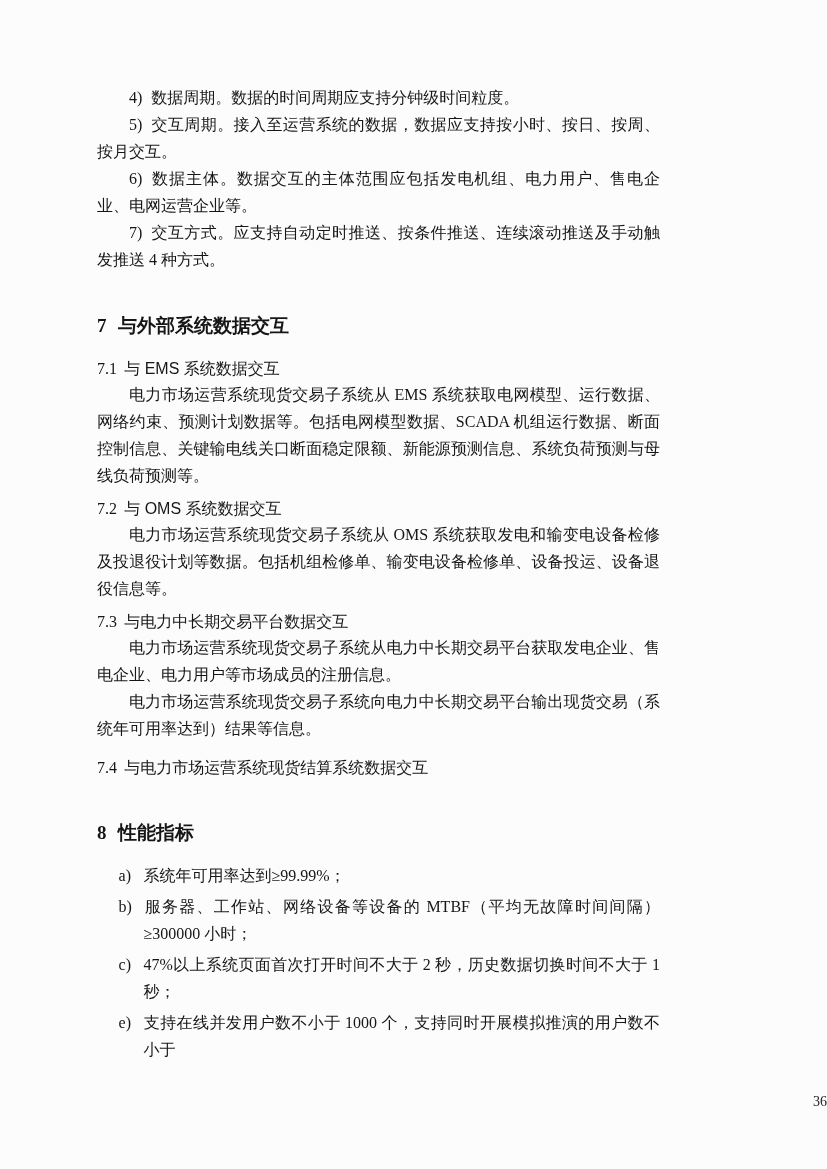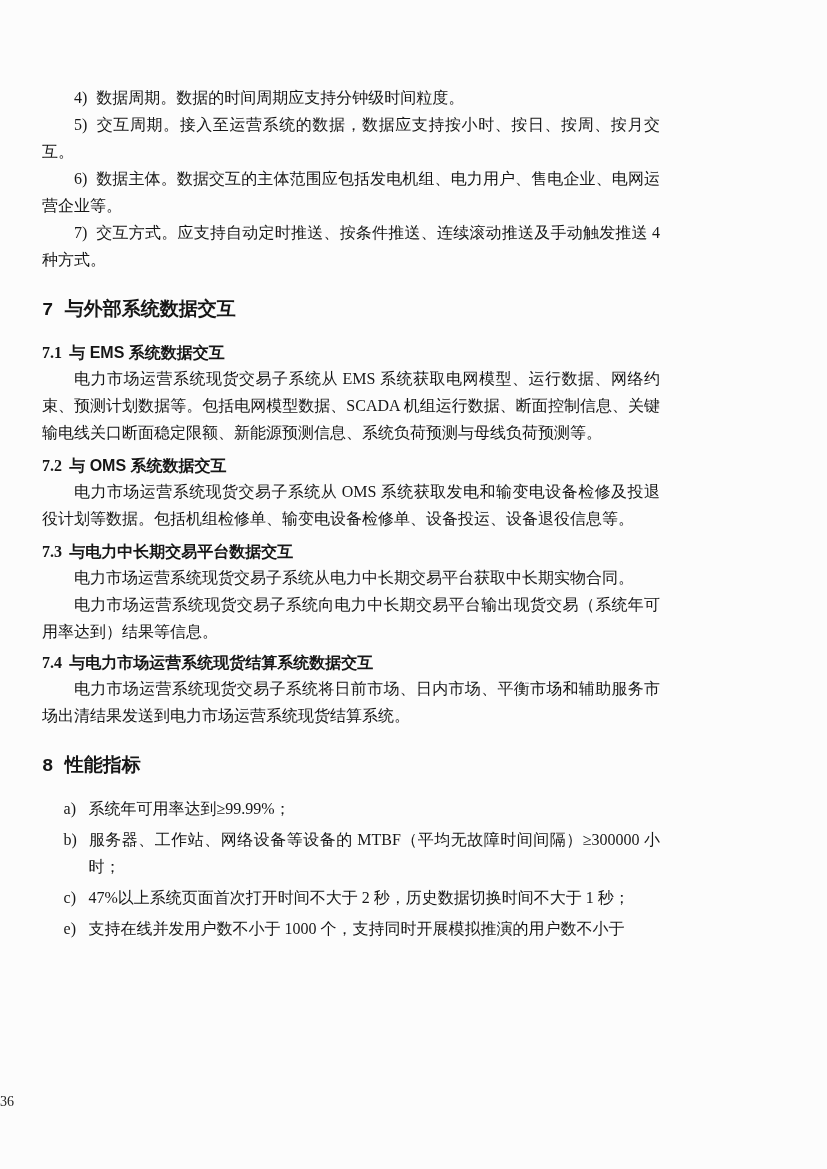--- a/index.html
+++ b/index.html
@@ -13,66 +13,66 @@
     color: #161616;
     font-family: "Liberation Serif", "DejaVu Serif", serif;
     font-size: 16px;
     line-height: 27px;
     overflow: hidden;
     position: relative;
   }
   .page-content {
     position: relative;
     box-sizing: border-box;
-    padding: 84px 97px 0 42px;
+    padding: 84px 97px 0 97px;
     width: 757px;
   }
   
   .num-item {
     text-indent: 2em;
     text-align: justify;
     margin: 0;
   }
   .num-item .num-label {
     margin-right: 0.55em;
   }
   
   .para {
     text-indent: 2em;
     text-align: justify;
     margin: 0;
   }
   
   .sec-heading {
-    font-family: Liberation Mono, monospace;
+    font-family: Liberation Serif, serif;
     font-weight: bold;
     font-size: 19px;
     line-height: 26px;
-    margin: 24px 0 0 0;
+    margin: 40px 0 0 0;
   }
   .sec-heading .sec-num {
     margin-right: 0.6em;
   }
   
   .sub-heading {
     font-family: "Liberation Sans", "DejaVu Sans", sans-serif;
-    font-weight: bold;
+    font-weight: normal;
     font-size: 16px;
     line-height: 24px;
     margin: 8px 0 0 0;
   }
   .sub-heading.first-sub {
     margin-top: 18px;
   }
   .sub-heading .sub-num {
     font-family: "Liberation Serif", "DejaVu Serif", serif;
     margin-right: 0.45em;
   }
   .sub-heading.h74 {
-    margin-top: 6px;
+    margin-top: 14px;
   }
   
   .perf-list {
     margin-top: 16px;
   }
   .perf-item {
     padding-left: 2.9em;
     text-indent: -1.55em;
     text-align: justify;
     margin: 0 0 4px 0;
@@ -80,21 +80,21 @@
   .perf-item .perf-label {
     display: inline-block;
     width: 1.55em;
     text-indent: 0;
   }
   .page-footer {
     position: absolute;
     left: 0;
     bottom: 58px;
     width: 100%;
-    text-align: left;
+    text-align: right;
     font-size: 14px;
     line-height: 18px;
     color: #222;
   }
 </style>
 </head>
 <body>
 
 <div class="page-content">
 
@@ -121,27 +121,26 @@
   <p class="para">电力市场运营系统现货交易子系统从 EMS 系统获取电网模型、运行数据、网络约束、预测计划数据等。包括电网模型数据、SCADA 机组运行数据、断面控制信息、关键输电线关口断面稳定限额、新能源预测信息、系统负荷预测与母线负荷预测等。</p>
 
   <h2 class="sub-heading">
     <span class="sub-num">7.2</span><span>与 OMS 系统数据交互</span>
   </h2>
   <p class="para">电力市场运营系统现货交易子系统从 OMS 系统获取发电和输变电设备检修及投退役计划等数据。包括机组检修单、输变电设备检修单、设备投运、设备退役信息等。</p>
 
   <h2 class="sub-heading">
     <span class="sub-num">7.3</span><span>与电力中长期交易平台数据交互</span>
   </h2>
-  <p class="para">电力市场运营系统现货交易子系统从电力中长期交易平台获取中长期实物合同。</p>
+  <p class="para">电力市场运营系统现货交易子系统从电力中长期交易平台获取发电企业、售电企业、电力用户等市场成员的注册信息。</p>
   <p class="para">电力市场运营系统现货交易子系统向电力中长期交易平台输出现货交易（系统年可用率达到）结果等信息。</p>
 
   <h2 class="sub-heading h74">
     <span class="sub-num">7.4</span><span>与电力市场运营系统现货结算系统数据交互</span>
   </h2>
-  <p class="para">电力市场运营系统现货交易子系统将日前市场、日内市场、平衡市场和辅助服务市场出清结果发送到电力市场运营系统现货结算系统。</p>
 
   <h1 class="sec-heading">
     <span class="sec-num">8</span><span>性能指标</span>
   </h1>
 
   <div class="perf-list">
     <p class="perf-item">
       <span class="perf-label">a)</span><span>系统年可用率达到≥99.99%；</span>
     </p>
     <p class="perf-item">

